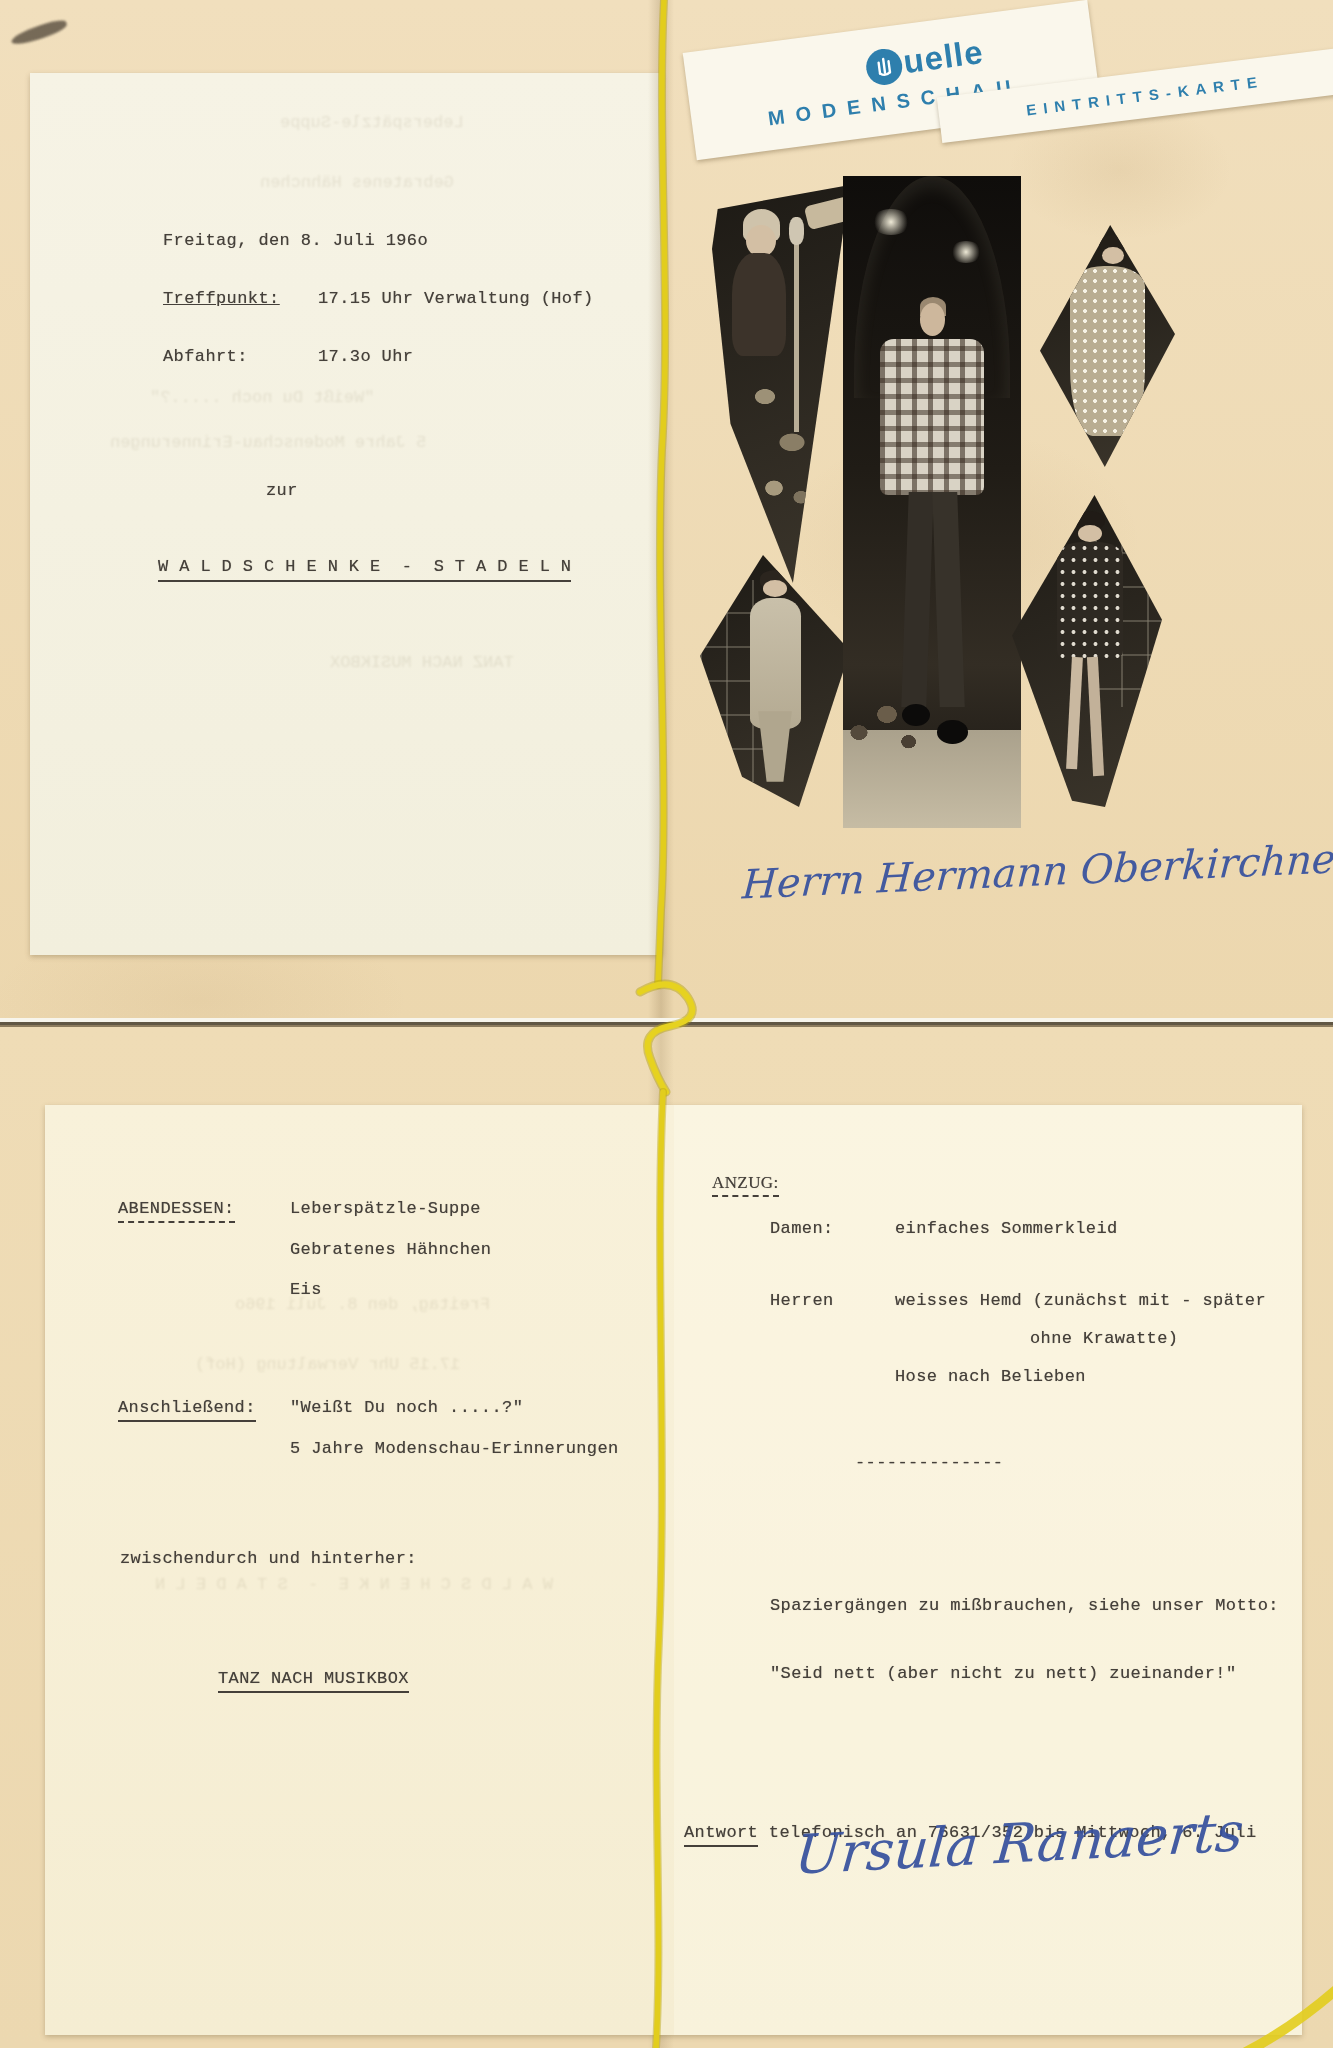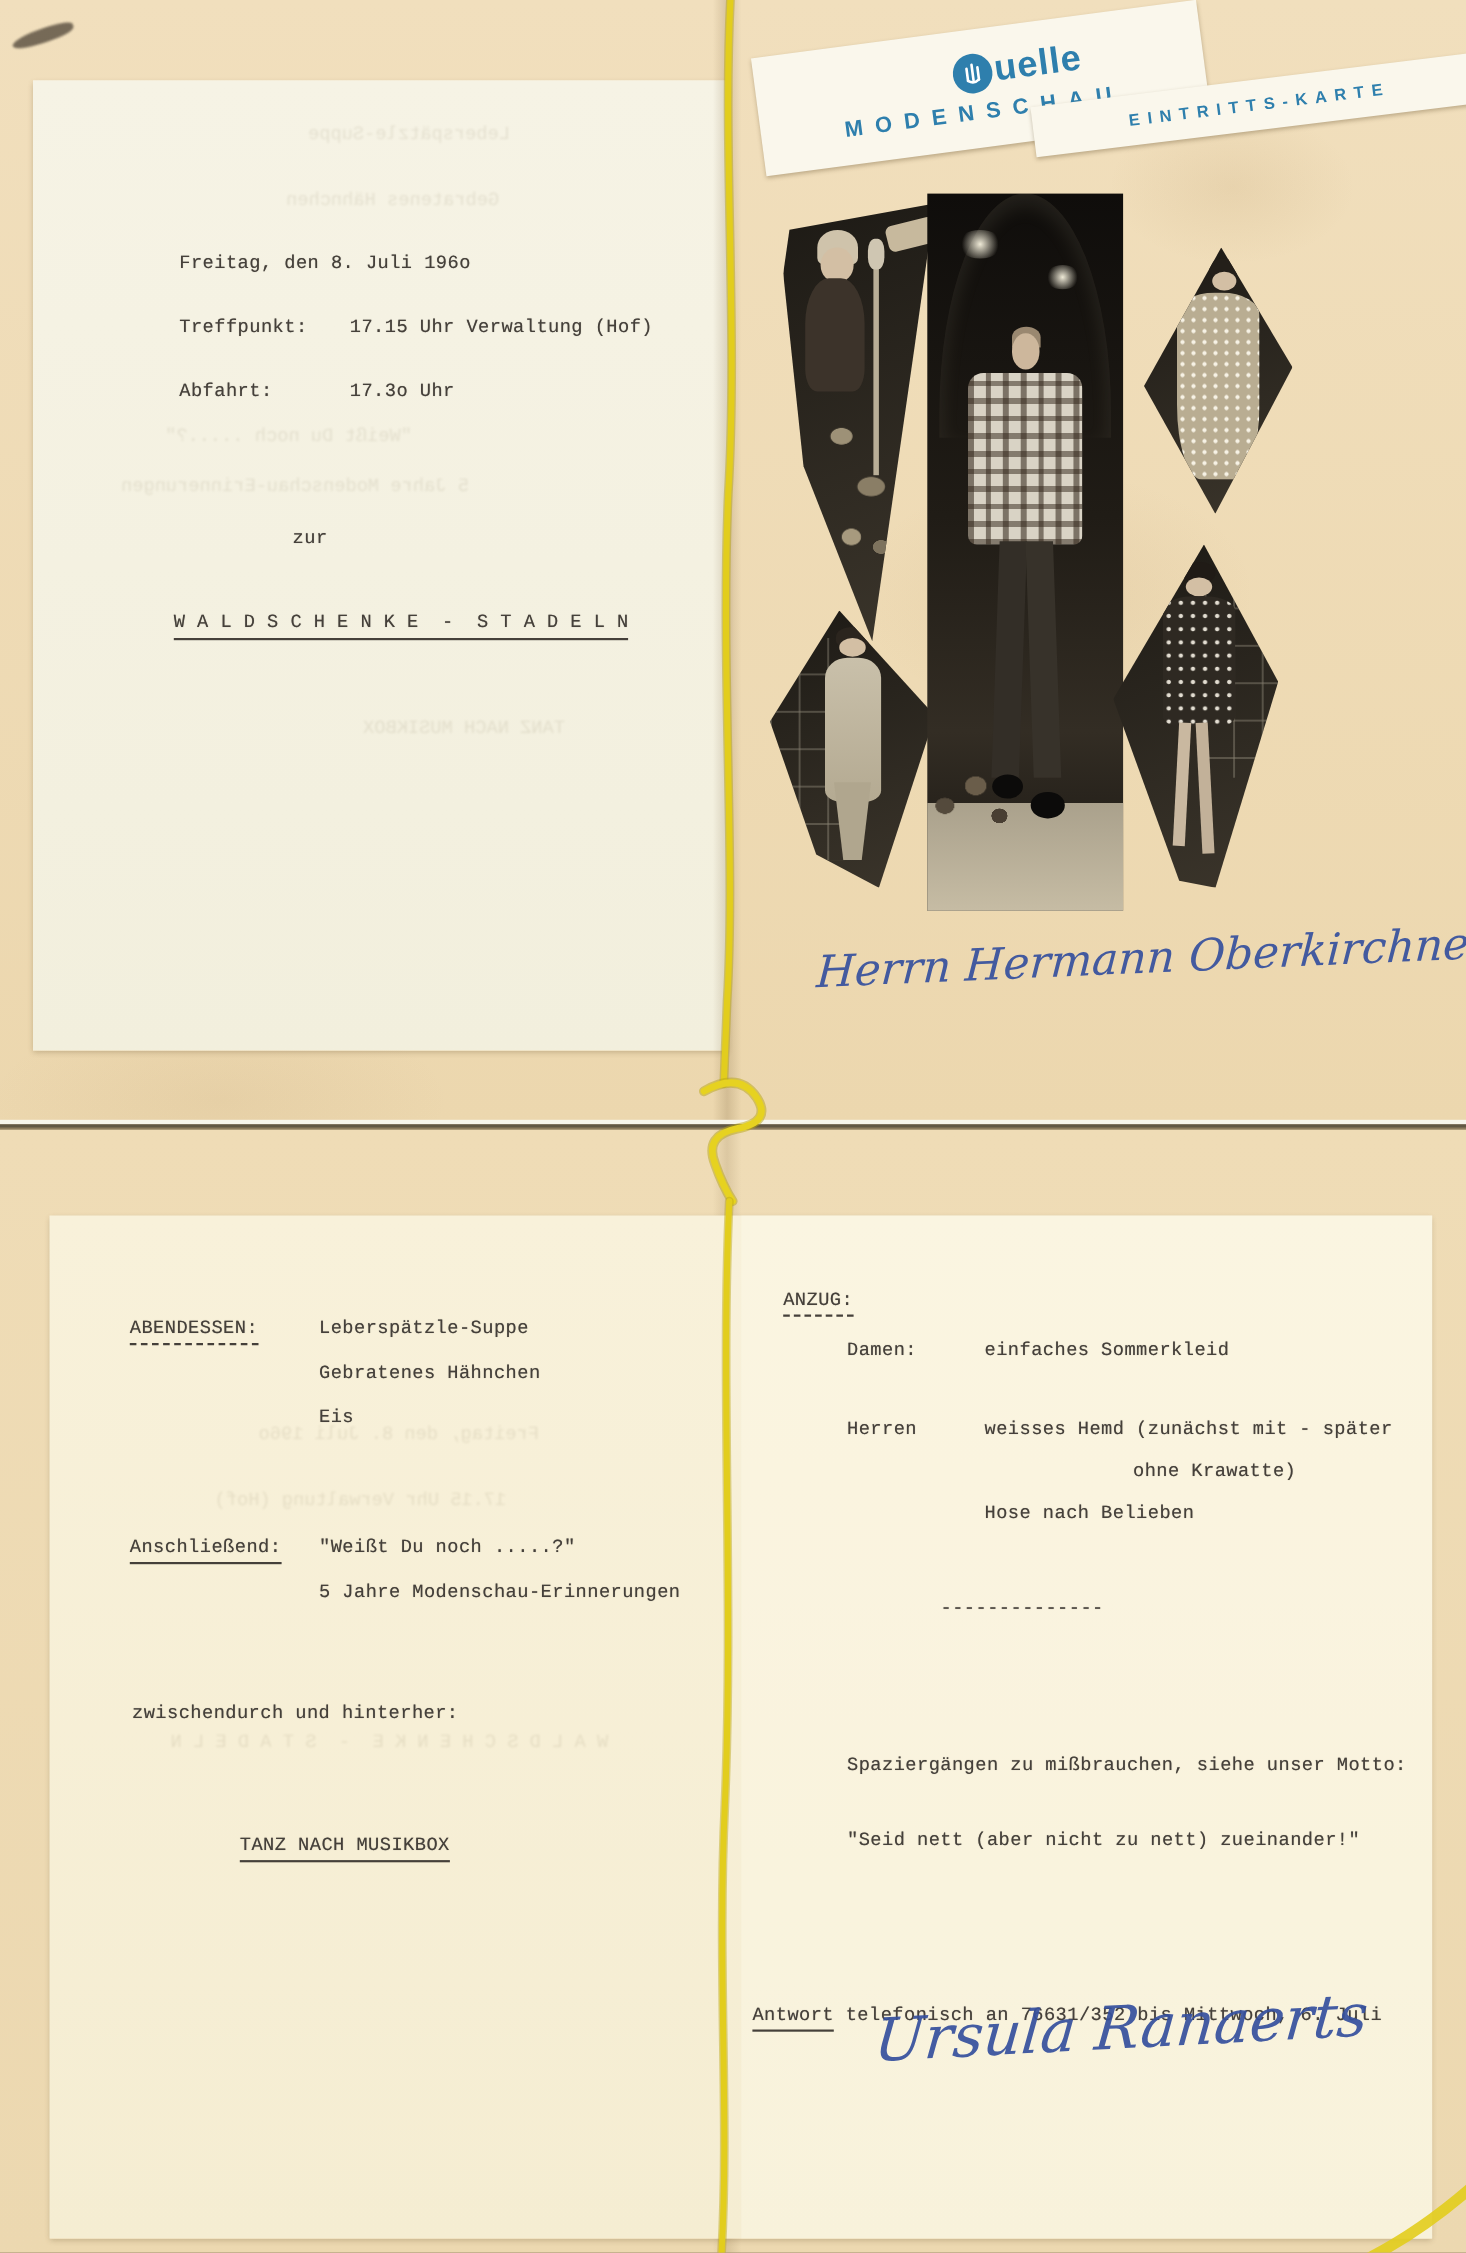--- a/index.html
+++ b/index.html
@@ -151,21 +151,21 @@
   <div class="page note-page">
 
     <div class="ghost" style="left:250px;top:40px;">Leberspätzle-Suppe</div>
     <div class="ghost" style="left:230px;top:100px;">Gebratenes Hähnchen</div>
     <div class="ghost" style="left:120px;top:315px;">"Weißt Du noch .....?"</div>
     <div class="ghost" style="left:80px;top:360px;">5 Jahre Modenschau-Erinnerungen</div>
     <div class="ghost" style="left:300px;top:580px;">TANZ NACH MUSIKBOX</div>
   </div>
 
   <div class="t" style="left:163px;top:230px;">Freitag, den 8. Juli 196o</div>
-  <div class="t" style="left:163px;top:288px;">Treffpunkt:</div>
+  <div class="t" style="left:163px;top:288px;text-decoration:underline;">Treffpunkt:</div>
   <div class="t" style="left:318px;top:288px;">17.15 Uhr Verwaltung (Hof)</div>
   <div class="t" style="left:163px;top:346px;text-align:center;">Abfahrt:</div>
   <div class="t" style="left:318px;top:346px;">17.3o Uhr</div>
   <div class="t" style="left:266px;top:480px;">zur</div>
   <div class="t ul" style="left:158px;top:556px;">W A L D S C H E N K E  -  S T A D E L N</div>
 
   <div class="label label-modenschau">
     <div class="brand-row">
       <span class="q-circle">
         <svg width="28" height="28" viewBox="0 0 28 28">
@@ -253,21 +253,21 @@
   <div class="t" style="left:118px;top:1198px;"><span class="uld">ABENDESSEN:</span></div>
   <div class="t" style="left:290px;top:1198px;">Leberspätzle-Suppe</div>
   <div class="t" style="left:290px;top:1239px;">Gebratenes Hähnchen</div>
   <div class="t" style="left:290px;top:1279px;">Eis</div>
   <div class="t" style="left:118px;top:1397px;"><span class="ul">Anschließend:</span></div>
   <div class="t" style="left:290px;top:1397px;">"Weißt Du noch .....?"</div>
   <div class="t" style="left:290px;top:1438px;">5 Jahre Modenschau-Erinnerungen</div>
   <div class="t" style="left:120px;top:1548px;">zwischendurch und hinterher:</div>
   <div class="t" style="left:218px;top:1668px;"><span class="ul">TANZ NACH MUSIKBOX</span></div>
 
-  <div class="t" style="left:712px;top:1172px;"><span class="uld">ANZUG:</span></div>
+  <div class="t" style="left:712px;top:1172px;font-family:Liberation Serif, serif;"><span class="uld">ANZUG:</span></div>
   <div class="t" style="left:770px;top:1218px;">Damen:</div>
   <div class="t" style="left:895px;top:1218px;">einfaches Sommerkleid</div>
   <div class="t" style="left:770px;top:1290px;">Herren</div>
   <div class="t" style="left:895px;top:1290px;">weisses Hemd (zunächst mit - später</div>
   <div class="t" style="left:1030px;top:1328px;">ohne Krawatte)</div>
   <div class="t" style="left:895px;top:1366px;">Hose nach Belieben</div>
   <div class="t" style="left:855px;top:1452px;">--------------</div>
   <div class="t" style="left:770px;top:1595px;">Spaziergängen zu mißbrauchen, siehe unser Motto:</div>
   <div class="t" style="left:770px;top:1663px;"><span>"Seid nett (aber nicht </span><span class="ulz">zu</span><span> nett) zueinander!"</span></div>
   <div class="t" style="left:684px;top:1790px;margin-top:32px;"><span class="ul">Antwort</span><span> telefonisch an 76631/352 bis Mittwoch, 6. Juli</span></div>

